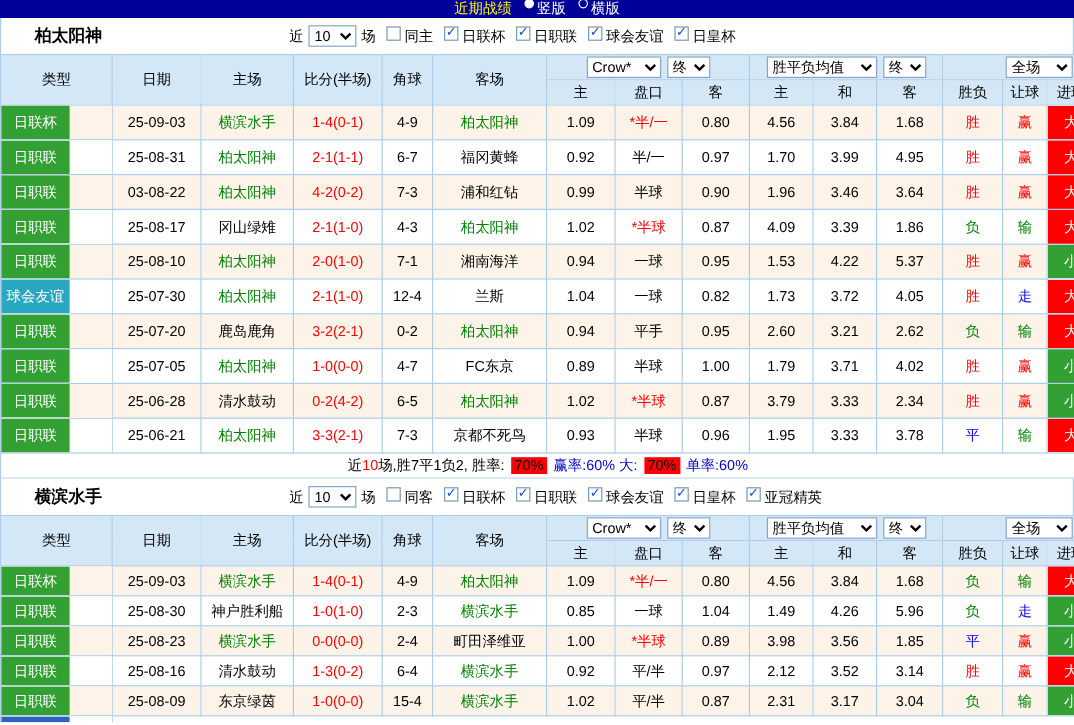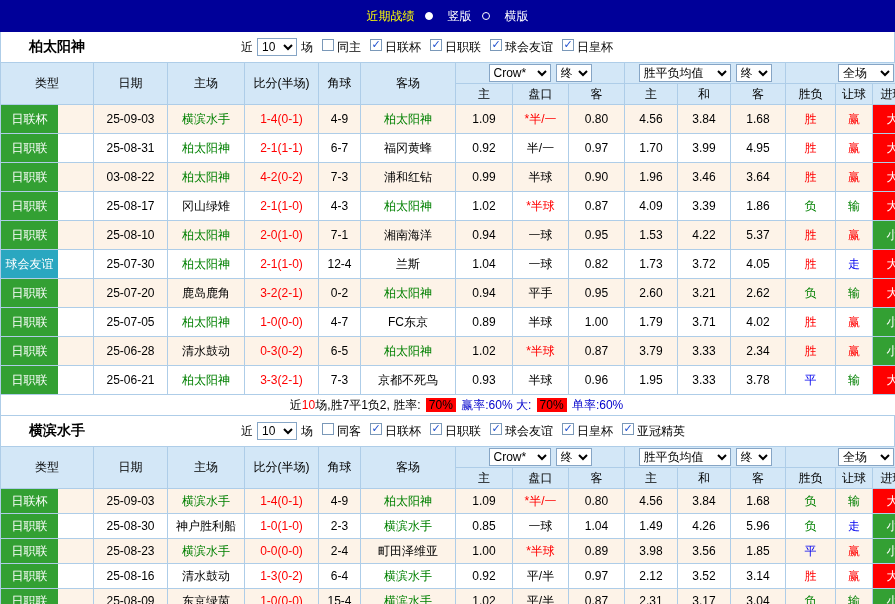--- a/index.html
+++ b/index.html
@@ -1,21 +1,21 @@
 <!DOCTYPE html>
 <html style="--topbar_bg: #000099; --topbar_title: #FFFF00; --header_bg: #D3E7F7; --alt_row_bg: #FDF3E8; --badge_green: #33A033; --badge_teal: #2AA7C0; --badge_blue: #2F62BE; --highlight_team: #008000; --win_red: #FF0000; --lose_green: #008000; --draw_blue: #0000EE; --stat_blue: #0000CC; --check_blue: #1E4FD0;"><head>
 <meta charset="utf-8">
 <style>
   *{margin:0;padding:0;box-sizing:border-box}
   html,body{width:895px;height:604px;overflow:hidden;background:#fff;
     font-family:"Liberation Sans","DejaVu Sans",sans-serif;font-size:12px;color:#000}
-  .topbar{height:32px;background:var(--topbar_bg,#000099);display:flex;align-items:center;
+  .topbar{height:15px;background:var(--topbar_bg,#000099);display:flex;align-items:center;
     justify-content:center;gap:10px;color:#fff}
   .topbar-title{color:var(--topbar_title,#FFFF00)}
-  .radio-opt{display:inline-flex;align-items:center;gap:15px;cursor:pointer}
+  .radio-opt{display:inline-flex;align-items:flex-start;gap:3px;cursor:pointer}
   .radio{width:8px;height:8px;border:1px solid #fff;border-radius:50%;display:inline-block}
   .radio.checked{background:#fff}
   .filter-row{height:30px;display:flex;align-items:center;background:#fff;
     border-left:1px solid #AECDE8;border-right:1px solid #AECDE8}
   .team-name{width:240px;padding-left:28px;font-size:14px;font-weight:bold;white-space:nowrap}
   .filter-controls{display:flex;align-items:center;gap:9px;white-space:nowrap}
   .near-group{display:inline-flex;align-items:center;gap:4px}
   select{height:18px;font-size:12px;font-family:inherit;border:1px solid #86A5C5;background:#fff}
   .count-select{width:40px}
   .cb-item{display:inline-flex;align-items:flex-start;gap:3px;cursor:pointer}
@@ -314,21 +314,21 @@
                 <td class="t-red">胜</td>
                 <td class="t-red">赢</td>
                 <td class="g-green">小</td>
               </tr>
               <tr class="alt">
                 <td class="col-type">
                   <div class="badge green">日职联</div>
                 </td>
                 <td>25-06-28</td>
                 <td>清水鼓动</td>
-                <td class="score">0-3(0-2)</td>
+                <td class="score">0-2(4-2)</td>
                 <td>6-5</td>
                 <td class="hl">柏太阳神</td>
                 <td>1.02</td>
                 <td class="t-red">*半球</td>
                 <td>0.87</td>
                 <td>3.79</td>
                 <td>3.33</td>
                 <td>2.34</td>
                 <td class="t-red">胜</td>
                 <td class="t-red">赢</td>

